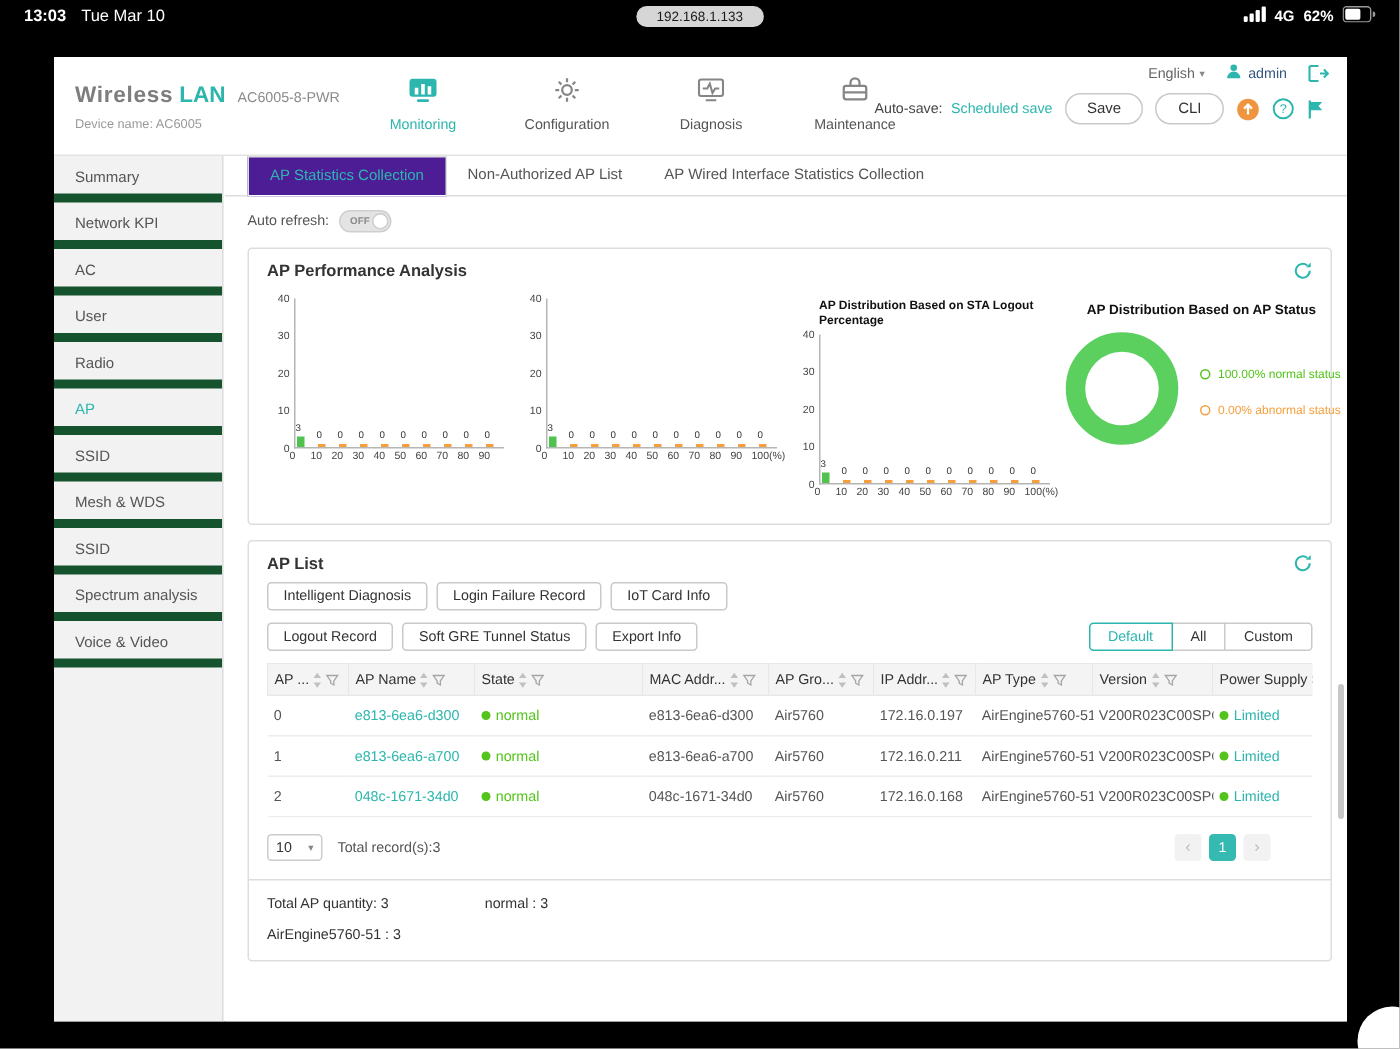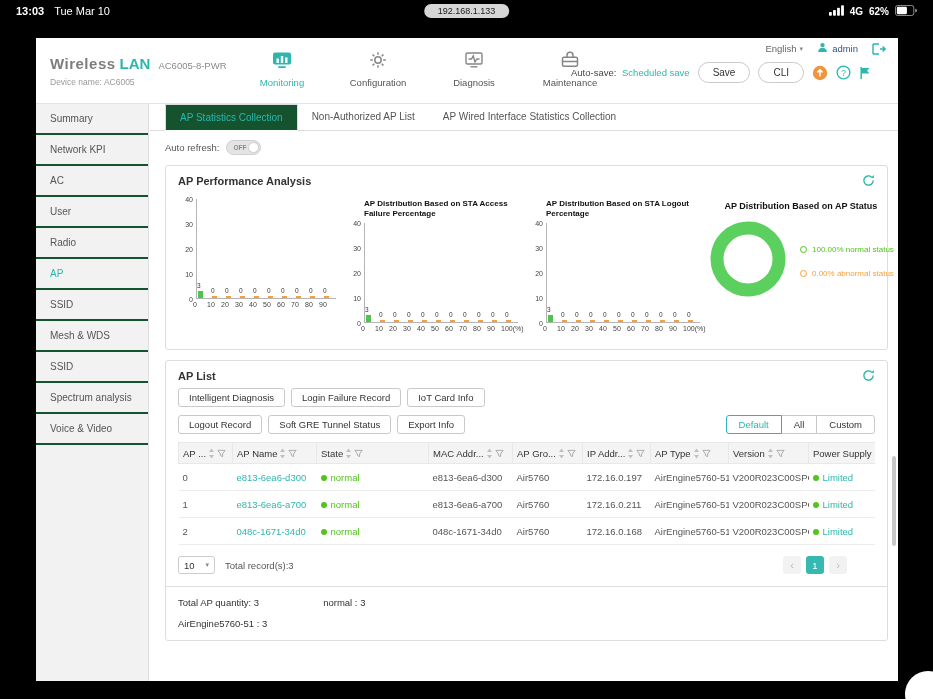--- a/index.html
+++ b/index.html
@@ -24,36 +24,36 @@
 .logo-block{position:absolute;left:14px;top:17px;}
 .logo-line{display:flex;align-items:baseline;}
 .logo-w{font-size:15px;font-weight:bold;color:#7d7d7d;letter-spacing:.5px;}
 .logo-l{font-size:15px;font-weight:bold;color:#2cb6ae;margin-left:4px;}
 .model{font-size:9.5px;color:#8a8a8a;margin-left:8px;}
 .device-line{font-size:8.5px;color:#999;margin-top:5px;}
 .nav{position:absolute;left:215px;top:12px;display:flex;gap:34px;}
 .nav-item{display:flex;flex-direction:column;align-items:center;gap:3px;cursor:pointer;min-width:62px;}
 .nav-lb{font-size:9.5px;color:#555;}
 .nav-item.active .nav-lb{color:#2cb6ae;}
-.header-actions{position:absolute;right:26px;top:24px;display:flex;align-items:center;gap:8px;margin-left:44px;}
+.header-actions{position:absolute;right:14px;top:24px;display:flex;align-items:center;gap:8px;margin-left:44px;}
 .autosave{font-size:9.5px;color:#444;}
 .autosave-val{color:#2cb6ae;margin-left:3px;cursor:pointer;}
 .hbtn{background:#fff;border:1px solid #c9c9c9;border-radius:11px;padding:4px 14px;font-size:10px;color:#333;font-family:inherit;cursor:pointer;}
 .hicon{display:inline-flex;cursor:pointer;}
 
 
 .sidebar{position:absolute;left:0;top:66px;bottom:0;width:113px;background:#f2f2f2;border-right:1px solid #ddd;}
-.side-item{height:31px;line-height:30px;padding-left:14px;font-size:10px;color:#555;border-bottom:2px solid #14532d;cursor:pointer;}
+.side-item{height:31px;line-height:30px;padding-left:14px;font-size:10px;color:#555;border-bottom:6px solid #14532d;cursor:pointer;}
 .side-item.active{color:#2cb6ae;}
 
 
 .main{position:absolute;left:114px;top:66px;right:0;bottom:0;background:#fff;overflow:hidden;}
 .tabbar{display:flex;padding-left:15px;border-bottom:1px solid #ddd;height:27px;}
 .tab{padding:0 14px;line-height:26px;font-size:10px;color:#555;cursor:pointer;white-space:nowrap;}
-.tab.active{color:#2cb6ae;border:1px solid #ddd;border-bottom:1px solid #fff;margin-bottom:-1px;background:#14532d;}
+.tab.active{color:#2cb6ae;border:1px solid #ddd;border-bottom:1px solid #fff;margin-bottom:-1px;background:#4c1d95;}
 .refresh-row{display:flex;align-items:center;gap:7px;padding:9px 15px 6px;font-size:9.5px;color:#555;}
 .toggle{width:35px;height:15px;background:#e4e4e4;border:1px solid #cfcfcf;border-radius:8px;display:inline-flex;align-items:center;position:relative;cursor:pointer;}
 .toggle-text{font-size:6.5px;color:#8a8a8a;margin-left:6px;font-weight:bold;}
 .knob{position:absolute;right:1px;top:1px;width:11px;height:11px;background:#fff;border:1px solid #ccc;border-radius:50%;}
 
 .card{margin:4px 10px 10px 15px;border:1px solid #ddd;border-radius:3px;background:#fff;}
 .card-head{display:flex;align-items:center;justify-content:space-between;padding:8px 12px 4px;}
 .card-title{font-size:11px;font-weight:bold;color:#333;}
 .refresh-icon{cursor:pointer;display:inline-flex;}
 
@@ -320,24 +320,20 @@
                   <span class="xlab" style="left: 53px;">40</span>
                   <span class="xlab" style="left: 67px;">50</span>
                   <span class="xlab" style="left: 81px;">60</span>
                   <span class="xlab" style="left: 95px;">70</span>
                   <span class="xlab" style="left: 109px;">80</span>
                   <span class="xlab" style="left: 123px;">90</span>
                 </div>
               </div>
             </div>
             <div class="chart">
-              <div class="chart-title">
-                <div>AP Distribution Based on STA Access</div>
-                <div>Failure Percentage</div>
-              </div>
               <div class="plot-wrap">
                 <div class="plot" style="width: 154px;">
                   <span class="ylab" style="top: -3px;">40</span>
                   <span class="ylab" style="top: 22px;">30</span>
                   <span class="ylab" style="top: 47px;">20</span>
                   <span class="ylab" style="top: 72px;">10</span>
                   <span class="ylab" style="top: 97px;">0</span>
                   <span class="bar bar-green" style="left: 1px; height: 7.5px;"></span>
                   <span class="vlab" style="left: 0px; bottom: 9.5px;">3</span>
                   <span class="bar bar-orange" style="left: 15px; height: 2px;"></span>

